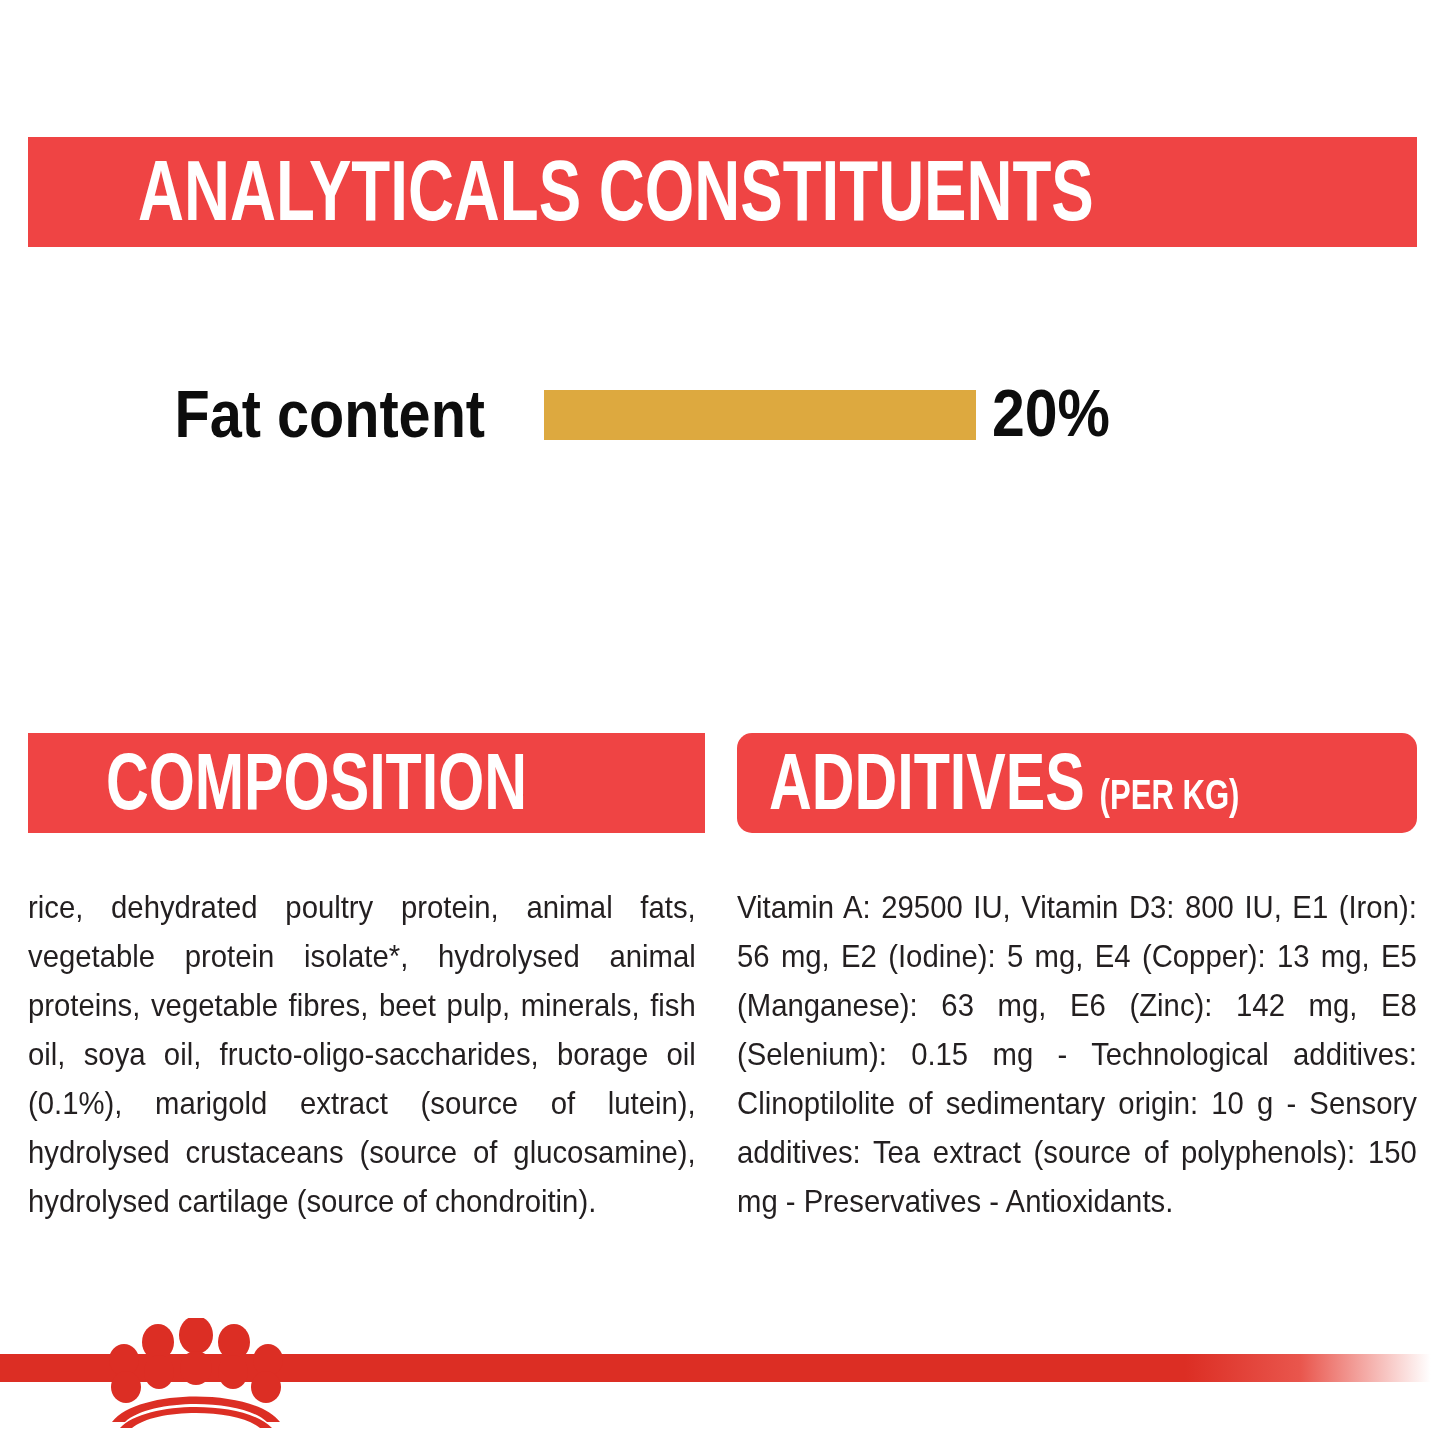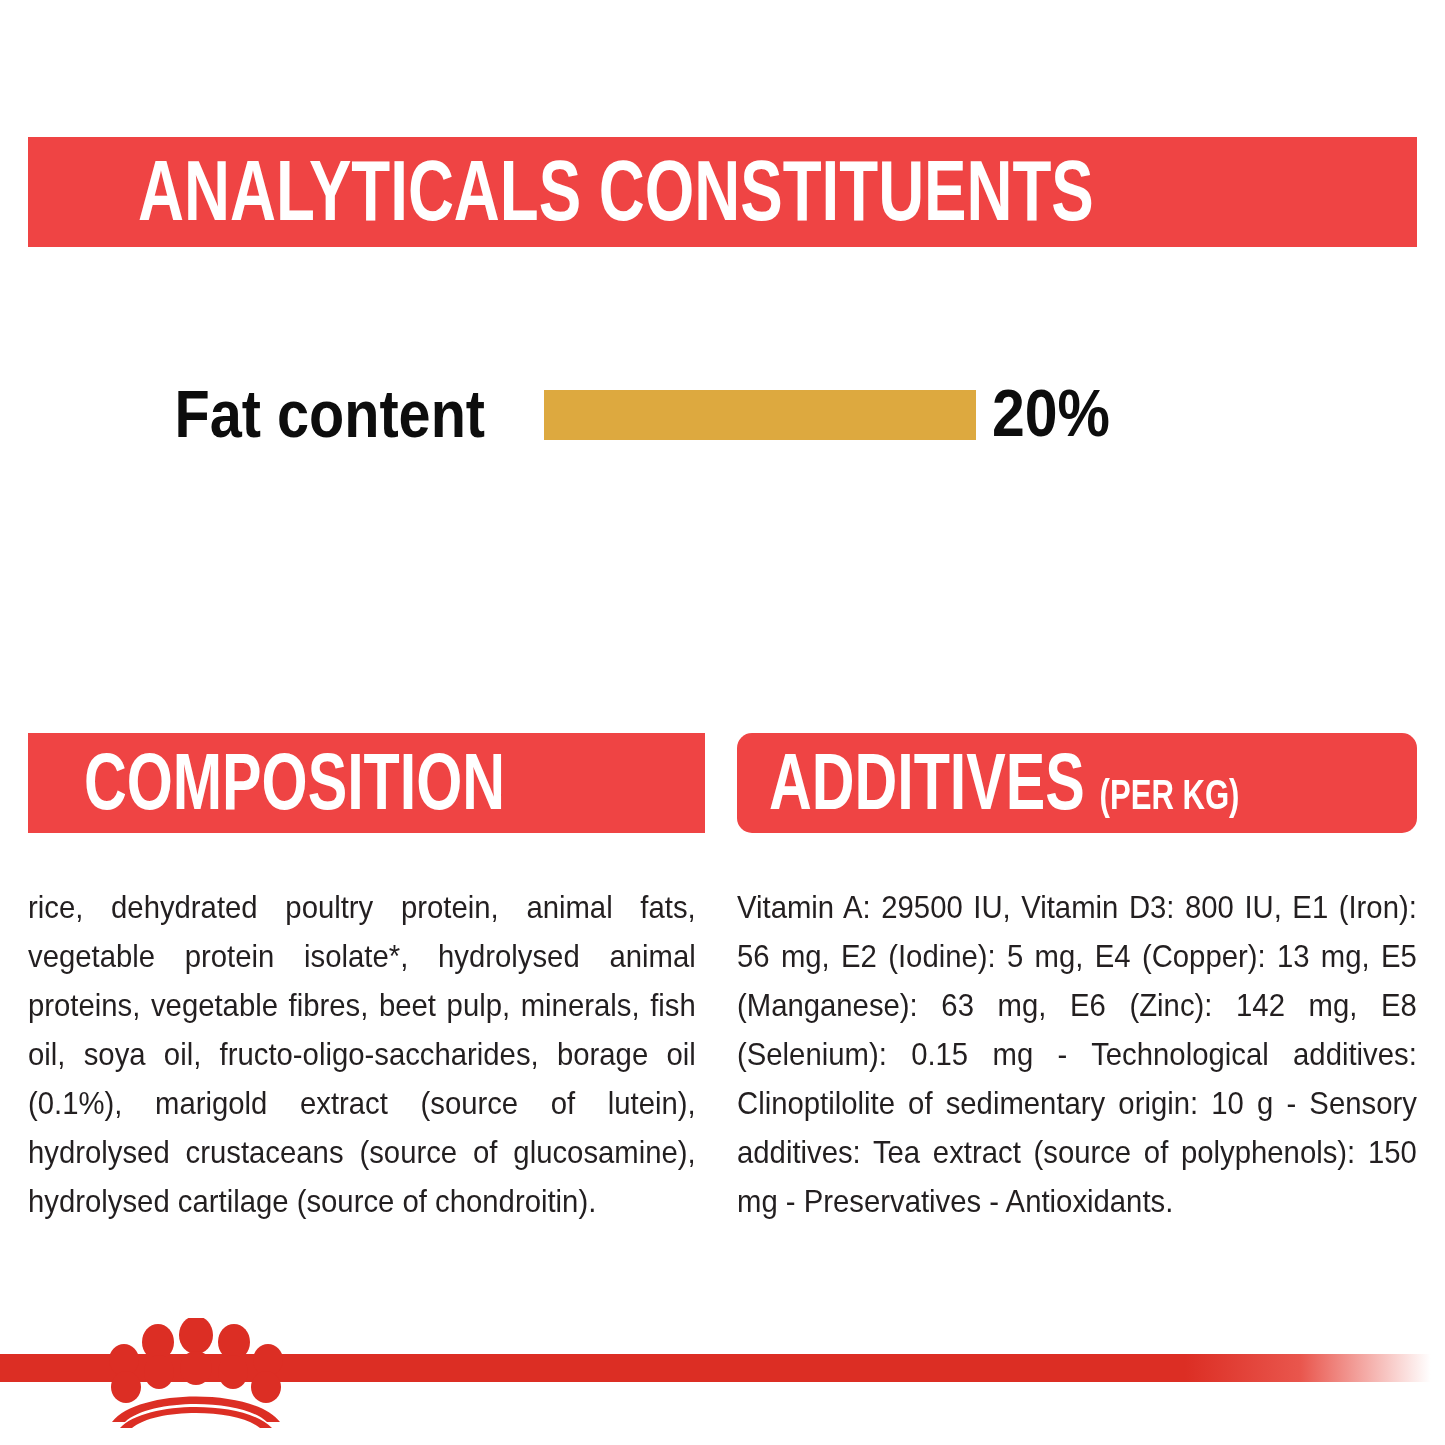--- a/index.html
+++ b/index.html
@@ -99,21 +99,21 @@
     transform: scaleX(0.88);
     transform-origin: left center;
   }
 
   
   #composition-banner {
     left: 28px;
     top: 733px;
     width: 677px;
     height: 100px;
-    padding-left: 56px;
+    padding-left: 78px;
   }
   #composition-title { font-size: 80px; margin-top: -3px; }
 
   #additives-banner {
     left: 737px;
     top: 733px;
     width: 680px;
     height: 100px;
     padding-left: 32px;
     border-radius: 15px;

